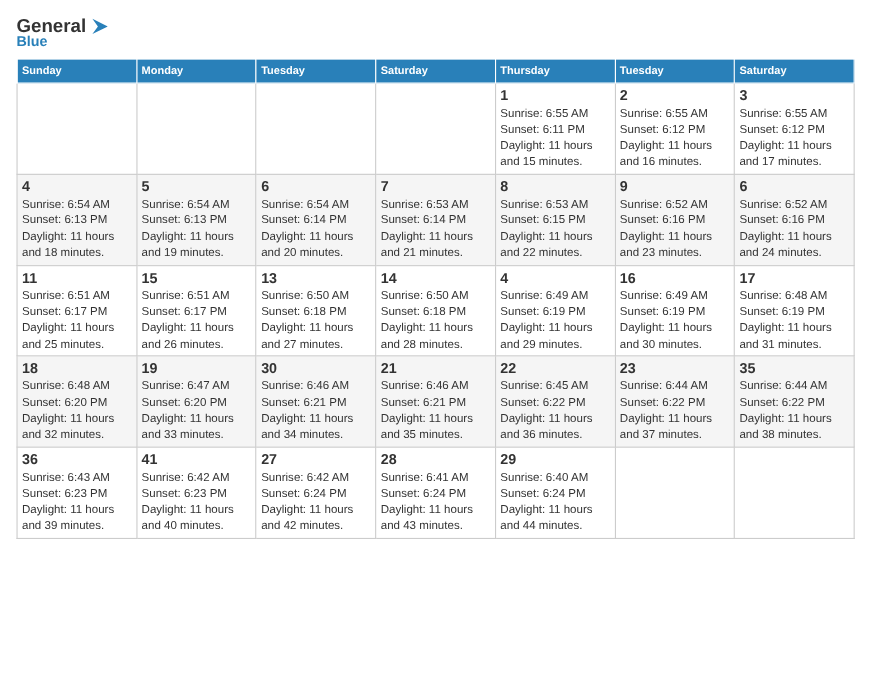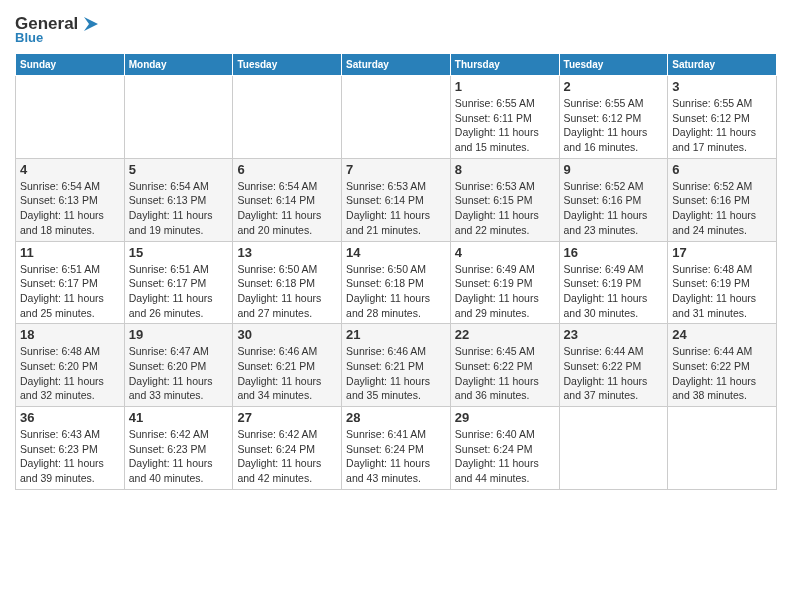--- a/index.html
+++ b/index.html
@@ -277,21 +277,21 @@
 and 36 minutes.</div>
         </td>
         <td>
           <span class="day-number">23</span>
           <div class="day-info" style="white-space: pre-line;">Sunrise: 6:44 AM
 Sunset: 6:22 PM
 Daylight: 11 hours
 and 37 minutes.</div>
         </td>
         <td>
-          <span class="day-number">24</span>
+          <span class="day-number">35</span>
           <div class="day-info" style="white-space: pre-line;">Sunrise: 6:44 AM
 Sunset: 6:22 PM
 Daylight: 11 hours
 and 38 minutes.</div>
         </td>
       </tr>
       <tr>
         <td>
           <span class="day-number">36</span>
           <div class="day-info" style="white-space: pre-line;">Sunrise: 6:43 AM

